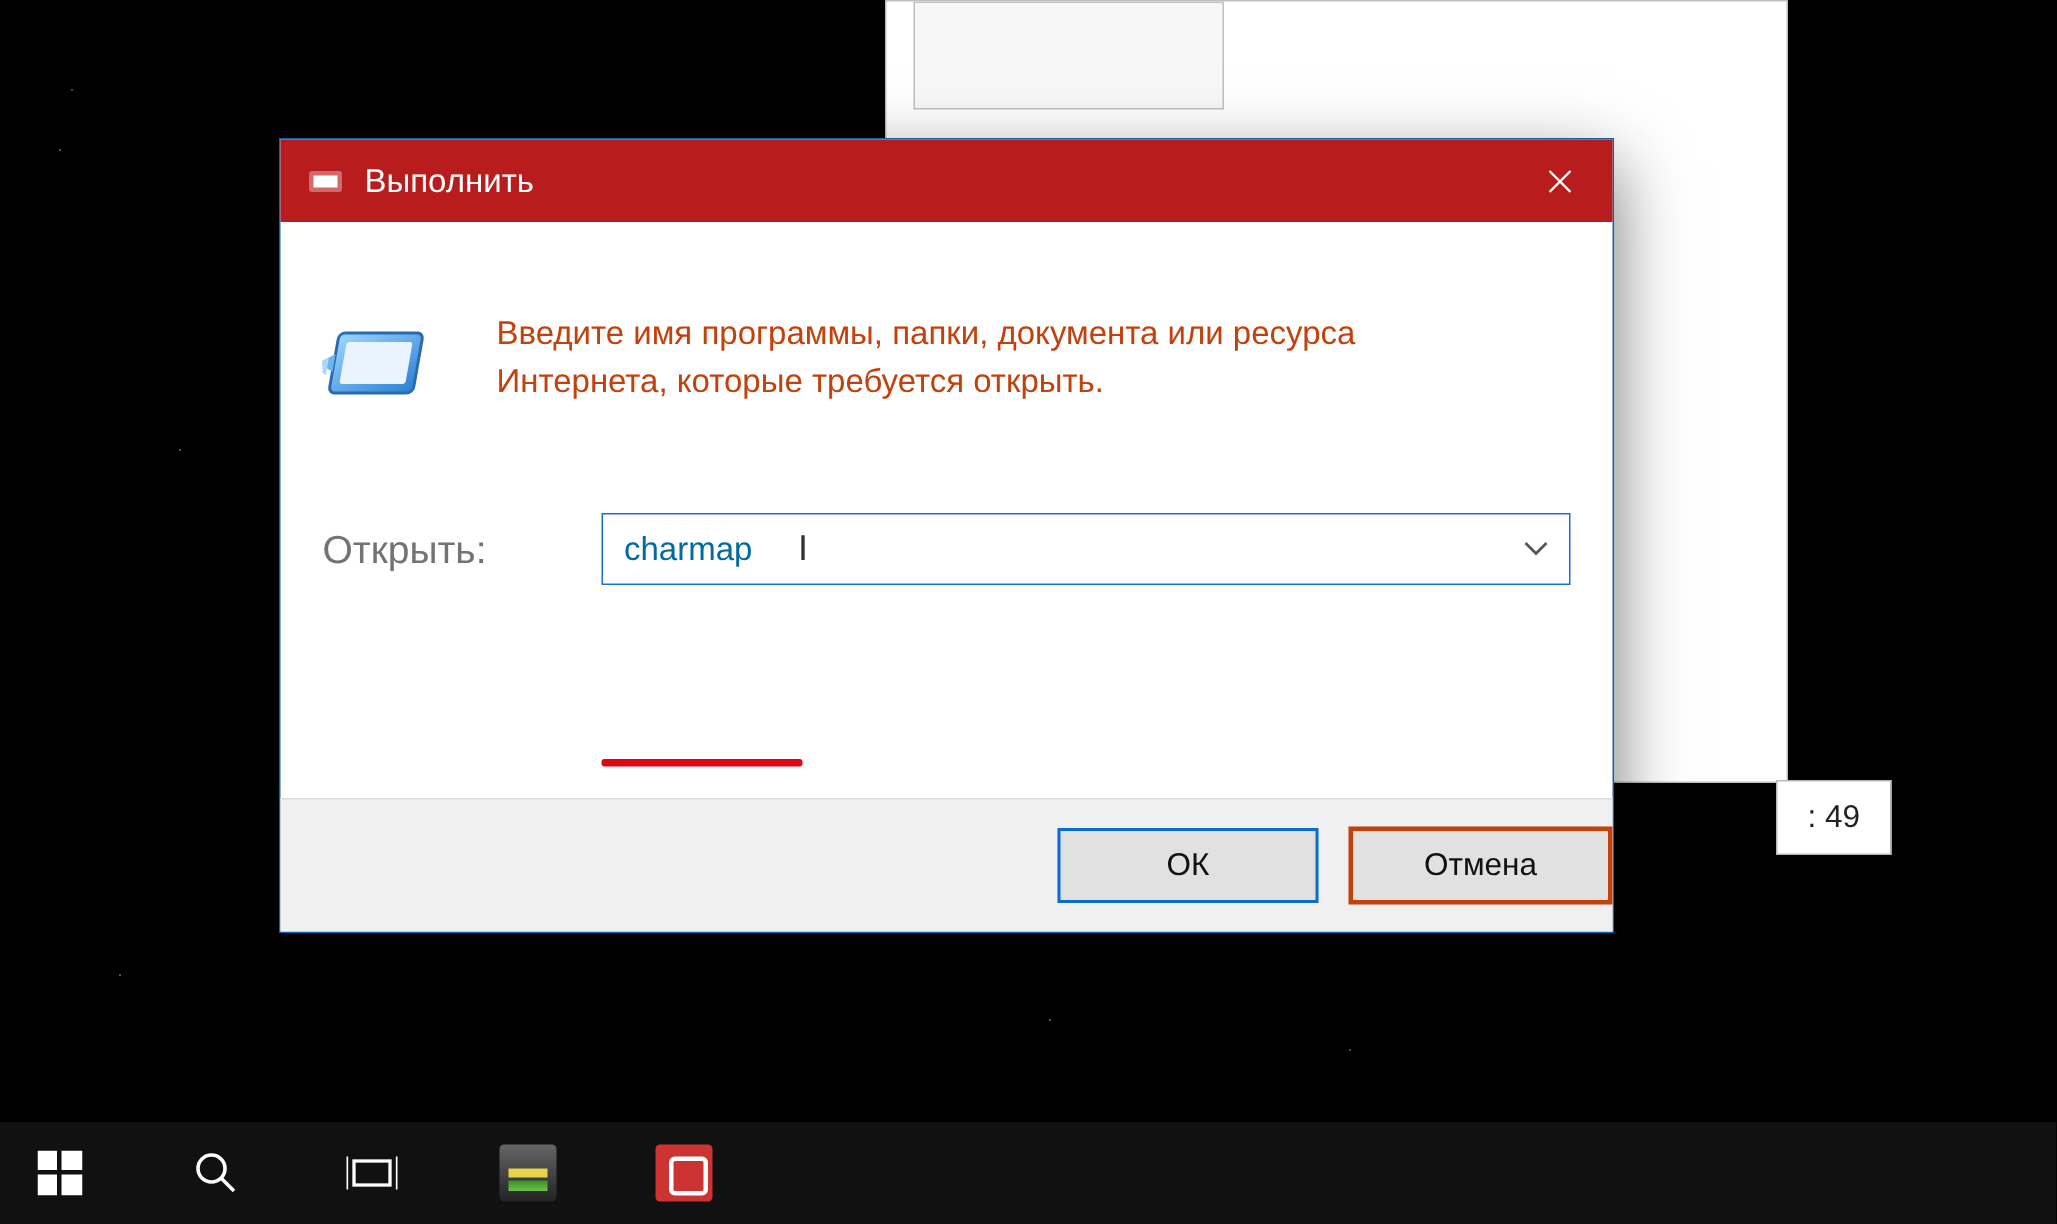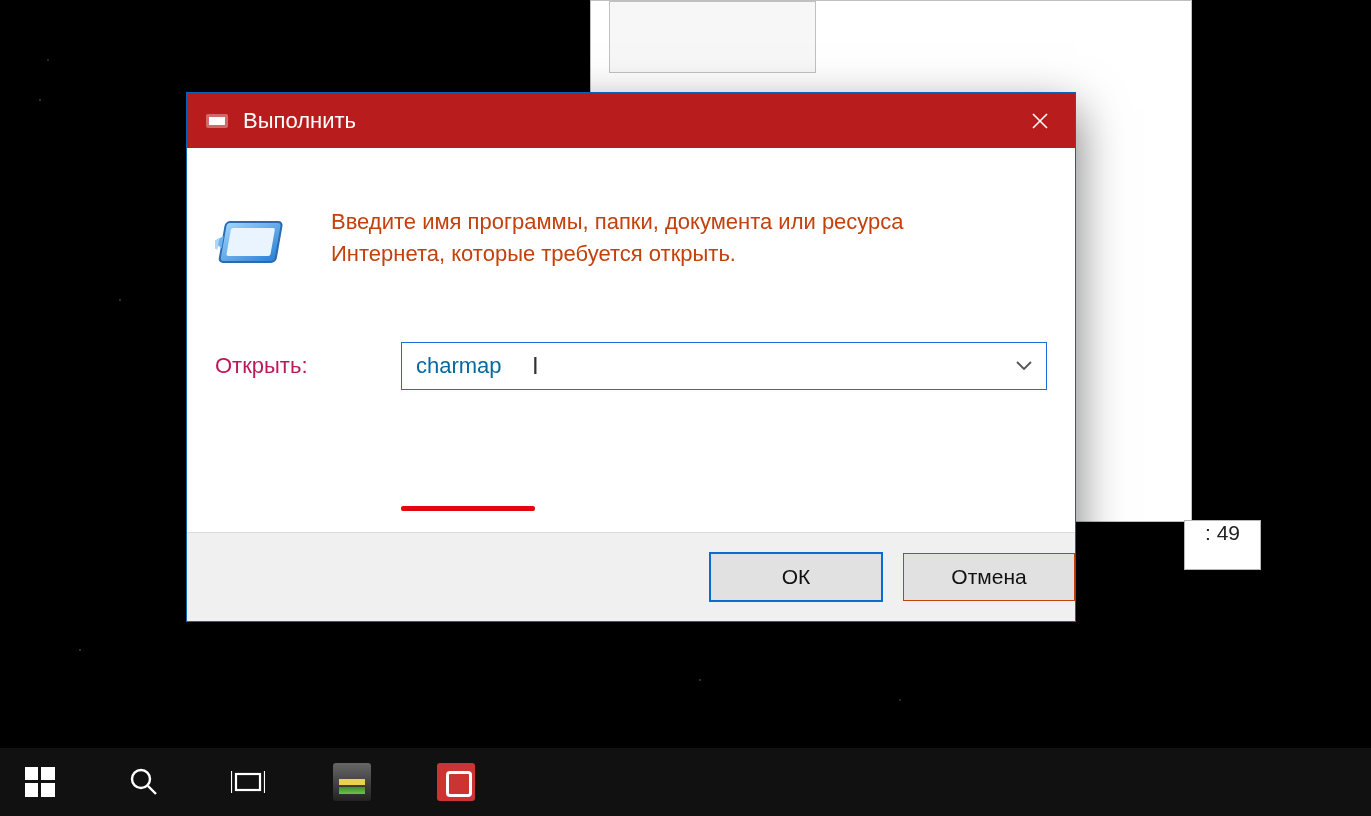--- a/index.html
+++ b/index.html
@@ -7,43 +7,43 @@
     radial-gradient(1px 1px at 40px 100px,#aaa,transparent),
     radial-gradient(1px 1px at 120px 300px,#999,transparent),
     radial-gradient(1px 1px at 80px 650px,#aaa,transparent),
     radial-gradient(1px 1px at 900px 700px,#888,transparent),
     radial-gradient(1px 1px at 700px 680px,#aaa,transparent),
     radial-gradient(1px 1px at 48px 60px,#888,transparent);
     background-repeat:no-repeat}
   
   .bgwin{position:absolute;left:590px;top:0;width:600px;height:520px;background:#fff;border:1px solid #bfbfbf}
   .bgwin-inner{position:absolute;left:18px;top:0;width:205px;height:70px;border:1px solid #c1c1c1;background:#f7f7f7}
-  .bgwin-strip{position:absolute;right:0;bottom:0;width:75px;height:48px;background:#fff;border:1px solid #b7b7b7;display:flex;justify-content:center;font-size:21px;color:#222}
+  .bgwin-strip{position:absolute;right:0;bottom:0;width:75px;height:48px;background:#fff;border:1px solid #b7b7b7;display:flex;align-items:center;justify-content:center;font-size:21px;color:#222}
   
   .run{position:absolute;left:186px;top:92px;width:888px;height:528px;background:#fff;box-shadow:0 18px 45px rgba(0,0,0,.55);border:1px solid #0a63b6}
   .titlebar{height:55px;background:#b91c1c;display:flex;align-items:center;color:#fff}
   .title-icon{width:24px;height:20px;margin:0 14px 0 18px;position:relative}
   .title-icon svg{display:block}
   .title-text{font-size:22px;font-weight:400;flex:1}
   .close-btn{width:70px;height:55px;display:flex;align-items:center;justify-content:center;cursor:pointer}
   .close-btn svg{stroke:#fff;stroke-width:1.6}
   .body{padding:0 28px}
   .row1{display:flex;align-items:flex-start;padding-top:58px}
   .big-icon{width:78px;height:78px;flex:none;margin-right:38px;margin-left:0;position:relative}
   .big-icon svg{display:block}
   .desc{font-size:22px;color:#c2410c;line-height:1.45;max-width:590px}
   .row2{display:flex;align-items:center;margin-top:58px}
-  .lbl{font-size:22px;color:#be185d;width:186px}
+  .lbl{font-size:26px;color:#737373;width:186px}
   .combo{flex:1;height:46px;border:1px solid #1a6fd6;display:flex;align-items:center;position:relative;background:#fff}
   .combo input{border:none;outline:none;font-size:22px;font-family:inherit;color:#0369a1;padding:0 14px;flex:1;background:transparent}
   .combo .caret{width:44px;height:100%;display:flex;align-items:center;justify-content:center;font-size:16px;color:#444;cursor:pointer}
   .ibeam{position:absolute;left:130px;top:50%;transform:translateY(-50%);font-size:24px;color:#333;pointer-events:none}
   .redline{position:absolute;left:214px;top:413px;width:134px;height:5px;background:#e20514;border-radius:2px}
   .btnrow{position:absolute;left:0;right:0;bottom:0;height:88px;background:#f0f0f0;border-top:1px solid #dcdcdc;display:flex;align-items:center;justify-content:flex-end;gap:20px}
-  .btn{min-width:170px;height:46px;background:#e1e1e1;border:1px solid #c2410c;font-size:21px;color:#111;display:flex;align-items:center;justify-content:center;cursor:pointer}
+  .btn{min-width:170px;height:46px;background:#e1e1e1;border:3px solid #c2410c;font-size:21px;color:#111;display:flex;align-items:center;justify-content:center;cursor:pointer}
   .btn.primary{border:2px solid #0a6bd1;background:#e1e1e1}
   
   .taskbar{position:absolute;left:0;right:0;bottom:0;height:68px;background:#111;display:flex;align-items:center;padding-left:8px;gap:40px}
   .tb-btn{width:64px;height:68px;display:flex;align-items:center;justify-content:center;cursor:pointer}
   .tb-btn svg{display:block}
   .app-ico{width:38px;height:38px;border-radius:3px}
   .app1{background:linear-gradient(#666,#222);position:relative}
   .app1::before{content:"";position:absolute;left:6px;right:6px;top:16px;height:6px;background:#e8d44a}
   .app1::after{content:"";position:absolute;left:6px;right:6px;bottom:7px;top:24px;background:linear-gradient(#3a8e2a,#6ec24a)}
   .app2{background:#c33;position:relative}

